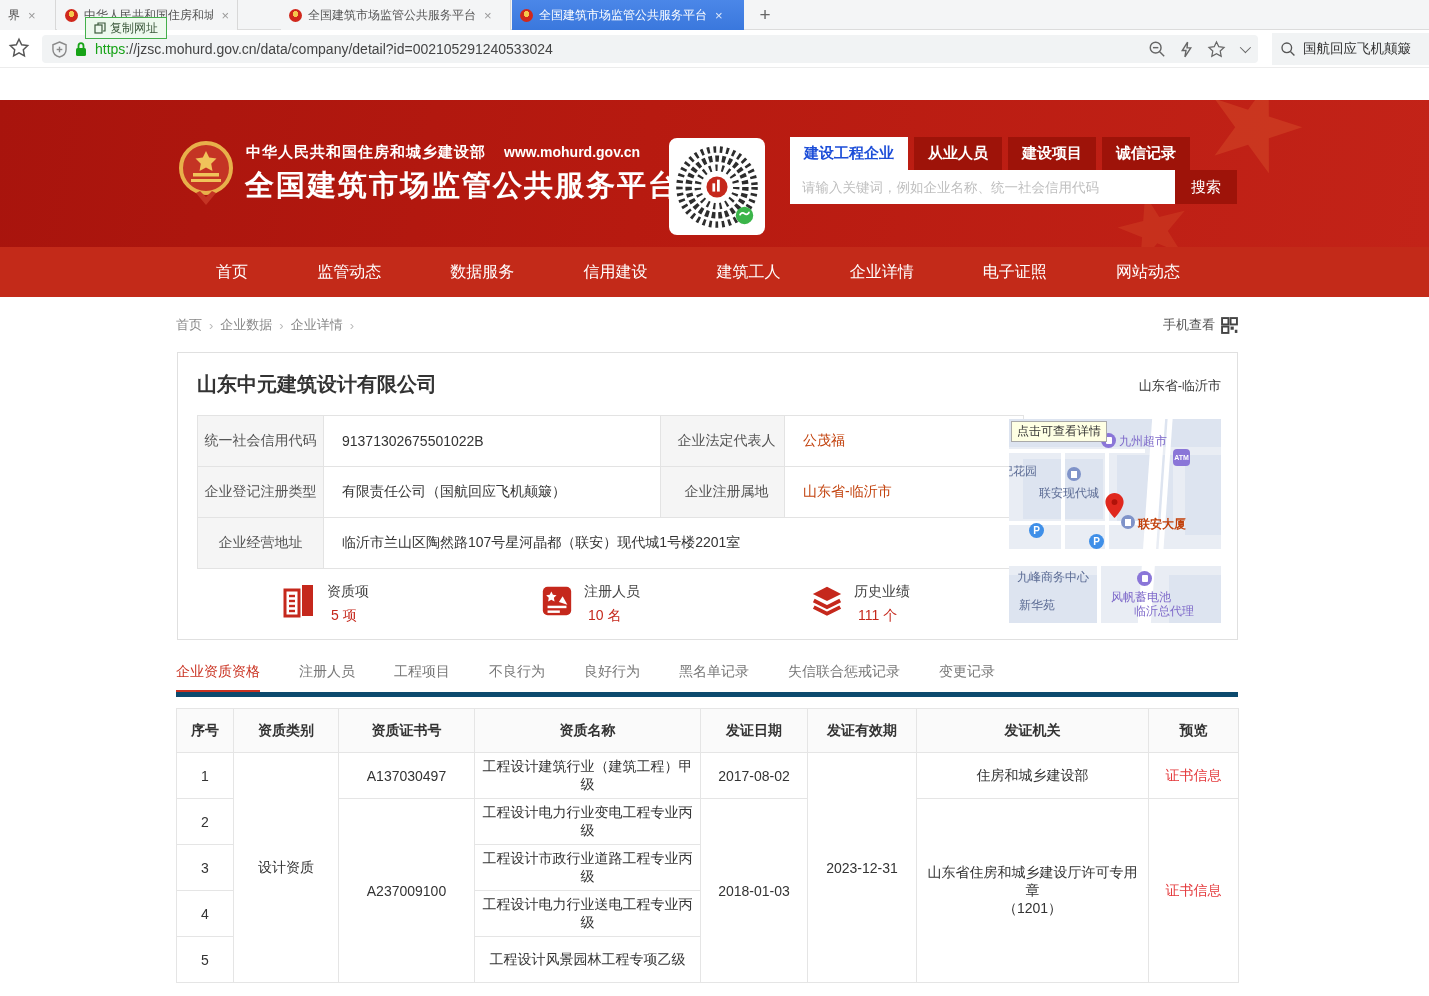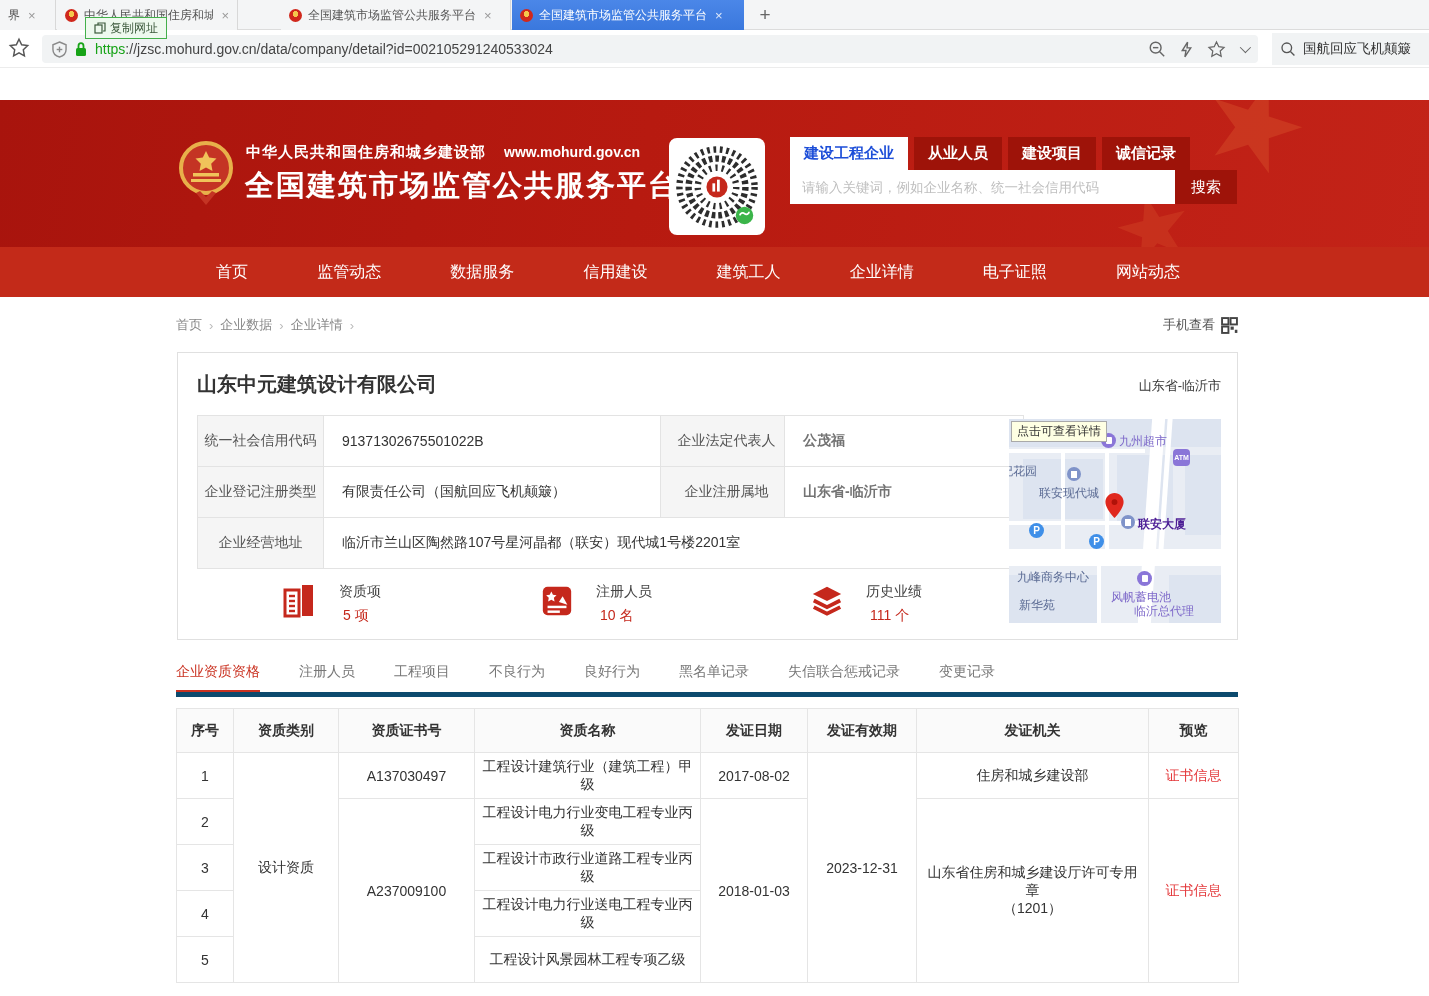--- a/index.html
+++ b/index.html
@@ -56,22 +56,22 @@
   #mobileview { margin-left:auto; display:flex; align-items:center; color:#555; gap:6px; cursor:pointer; }
 
   #card { position:absolute; left:177px; top:55px; width:1061px; height:288px; border:1px solid #e0e0e0; background:#fff; }
   #coname { position:absolute; left:19px; top:18px; font-size:20px; color:#333; font-weight:600; }
   #coregion { position:absolute; right:16px; top:24px; font-size:13px; color:#333; }
   #infotable { position:absolute; left:19px; top:62px; border-collapse:collapse; }
   #infotable td { border:1px solid #e3e3e3; font-size:14px; height:51px; }
   #infotable td.lb { background:#f5f5f5; color:#555; text-align:center; width:126px; }
   #infotable td.lb2 { background:#f5f5f5; color:#555; text-align:center; width:124px;padding-left:8px; }
   #infotable td.vl { color:#333; padding:0 18px; width:337px; }
-  #infotable td.vl2 { color:#737373; padding:0 18px; width:239px;font-weight:bold; }
-  .stat { position:absolute; top:230px; display:flex; align-items:flex-start; gap:22px; }
+  #infotable td.vl2 { color:#c2410c; padding:0 18px; width:239px; }
+  .stat { position:absolute; top:230px; display:flex; align-items:flex-start; gap:10px; }
   .stat .lab { font-size:14px; color:#444; }
   .stat .num { font-size:14px; color:#c5281c; margin-top:6px; margin-left:4px; }
 
   
   #map { position:absolute; left:831px; top:66px; width:212px; height:204px; background:#e9edf4; overflow:hidden; cursor:pointer; }
   .blk { position:absolute; background:#dde4f0; }
   .road { position:absolute; background:#fff; }
   #maptip { position:absolute; left:2px; top:2px; background:#feffe3; border:1px solid #a9a9a9; font-size:12px; color:#333; padding:1px 5px; z-index:5; }
   .poilab { position:absolute; font-size:12px; color:#5b6b94; white-space:nowrap; }
   .poilab.purple { color:#7d68c9; }
@@ -329,21 +329,21 @@
       <span class="poilab purple" style="left:110px;top:14px;">九州超市</span>
       <span id="atm" style="left:164px;top:30px;">ATM</span>
       <span class="poilab" style="left:-8px;top:44px;">纪花园</span>
       <span class="bpin" style="left:58px;top:48px;"></span>
       <span class="poilab" style="left:30px;top:66px;">联安现代城</span>
       <svg style="position:absolute;left:96px;top:74px;" width="19" height="25" viewBox="0 0 16 22">
           <path d="M8 0 C3.6 0 0 3.6 0 8 c0 6 8 14 8 14 s8-8 8-14 c0-4.4-3.6-8-8-8 z" fill="#e0281e"></path>
           <circle cx="8" cy="8" r="2.6" fill="#b01209"></circle>
         </svg>
       <span class="bpin" style="left:112px;top:96px;"></span>
-      <span class="poilab" style="left:129px;top:97px;font-weight:bold;color:#4c1d95;">联安大厦</span>
+      <span class="poilab" style="left:129px;top:97px;font-weight:bold;color:#c2410c;">联安大厦</span>
       <span class="pcircle" style="left:20px;top:104px;">P</span>
       <span class="pcircle" style="left:80px;top:115px;">P</span>
       <span class="poilab" style="left:8px;top:150px;">九峰商务中心</span>
       <span class="vpin" style="left:128px;top:152px;"></span>
       <span class="poilab purple" style="left:102px;top:170px;">风帆蓄电池</span>
       <span class="poilab purple" style="left:102px;top:184px;padding-left:23px;">临沂总代理</span>
       <span class="poilab" style="left:10px;top:178px;">新华苑</span>
     </div>
   </div>
 

